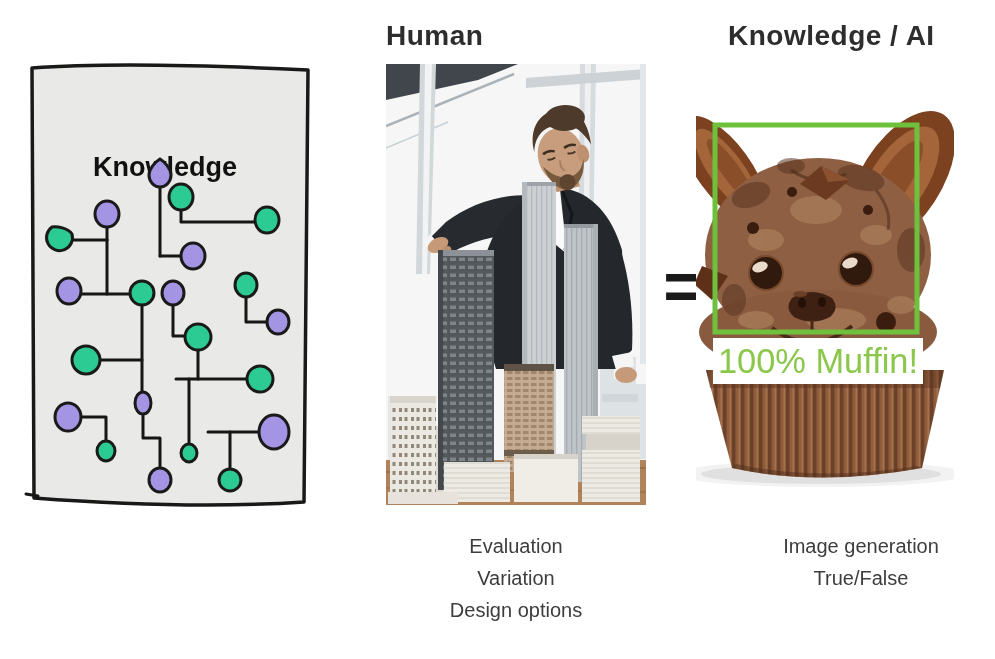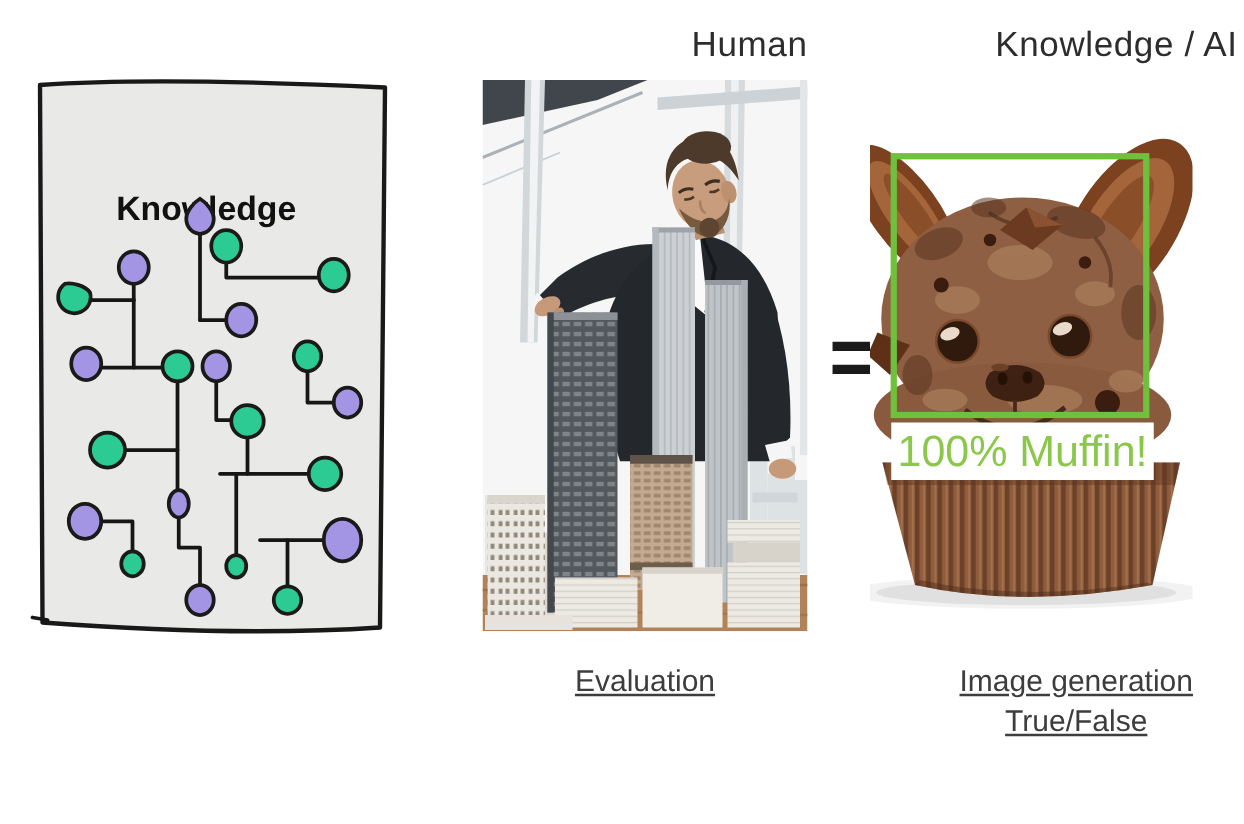--- a/index.html
+++ b/index.html
@@ -13,26 +13,26 @@
     --caption-text:#3d3d3d;
   }
   *{margin:0;padding:0;box-sizing:border-box;}
   html,body{background:#fff;}
   body{
     font-family:"Liberation Sans", sans-serif;
     width:995px;height:659px;position:relative;overflow:hidden;
   }
   .abs{position:absolute;}
   .col-title{
-    font-size:28px;font-weight:400;color:var(--title-text,#2d2d2d);
-    text-align:right;letter-spacing:.5px;
+    font-size:28px;font-weight:700;color:var(--title-text,#2d2d2d);
+    text-align:left;letter-spacing:.5px;
   }
   .captions{
-    font-size:24px;color:var(--caption-text,#3d3d3d);
-    text-align:center;line-height:32px;font-weight:400;text-decoration:underline;
+    font-size:20px;color:var(--caption-text,#3d3d3d);
+    text-align:center;line-height:32px;font-weight:400;
   }
   .equals{
     font-size:68px;font-weight:700;color:var(--ink,#1a1a1a);
     text-align:center;line-height:80px;
   }
   svg{display:block;}
   .sketch-ink{stroke:#161616;stroke-width:3;fill:none;stroke-linecap:round;stroke-linejoin:round;}
 </style>
 </head>
 <body>
@@ -225,20 +225,22 @@
         <rect x="200" y="370" width="54" height="16" fill="#d8d3ca"></rect>
         <rect x="196" y="386" width="58" height="52" fill="url(#layers)"></rect>
       </g>
       <rect x="2" y="428" width="70" height="12" fill="#e7e3dc"></rect>
     </g>
   </svg>
 </div>
 
 <div class="abs captions" style="left:376px;top:530px;width:280px;">
   <div>Evaluation</div>
+  <div>Variation</div>
+  <div>Design options</div>
 </div>
 
 <div class="abs equals" style="left:650px;top:246px;width:66px;height:80px;">=</div>
 
 <div class="abs col-title" style="left:728px;top:20px;width:262px;">Knowledge / AI</div>
 
 <div class="abs" style="left:696px;top:70px;width:258px;height:450px;">
   <svg width="258" height="450" viewBox="0 0 258 450">
     <defs>
       <pattern id="cupRidges" width="9" height="12" patternUnits="userSpaceOnUse">

